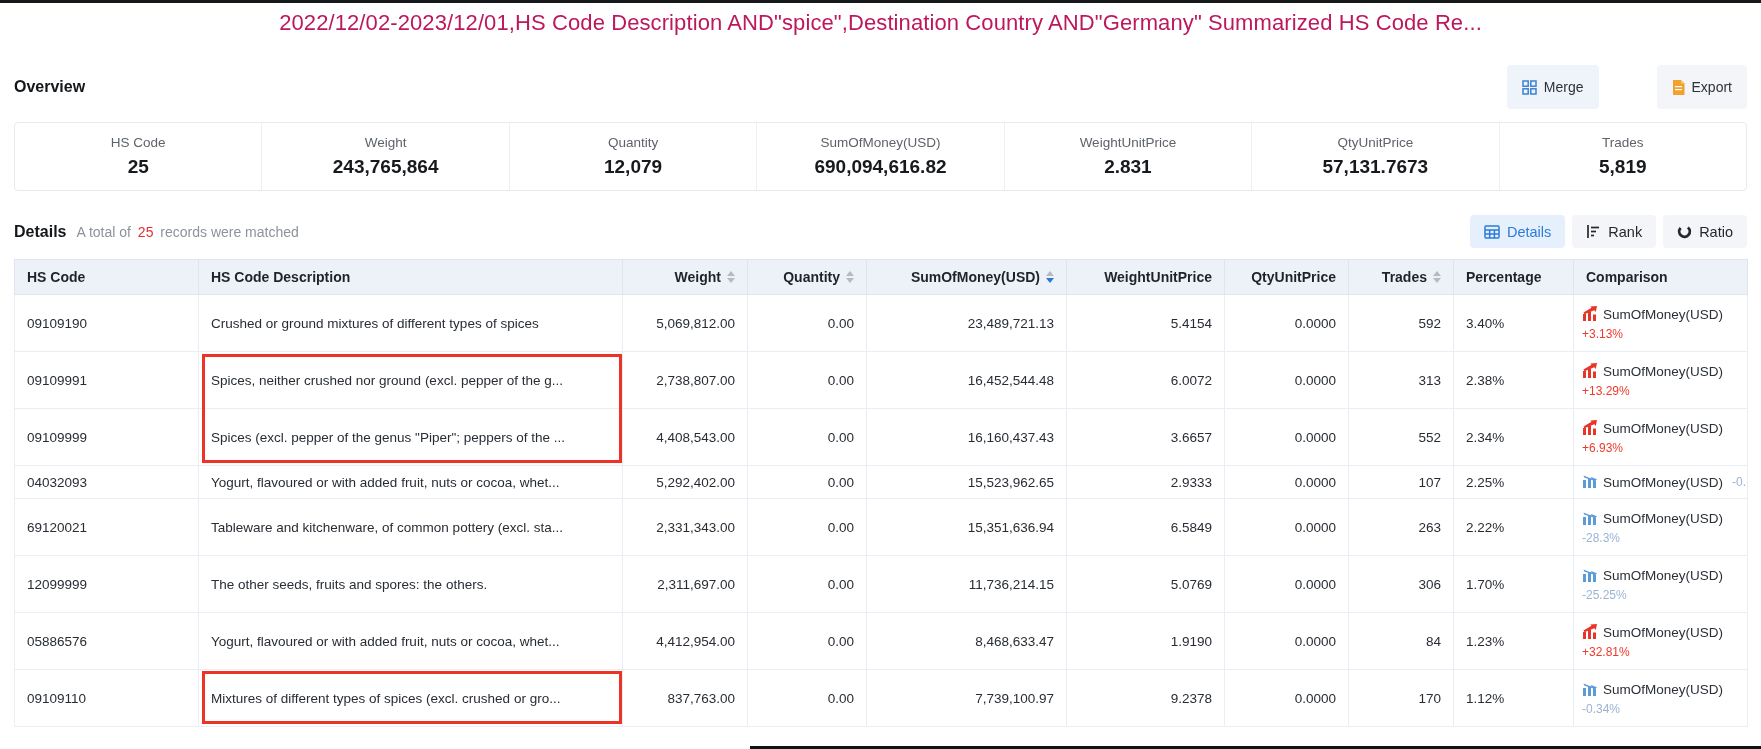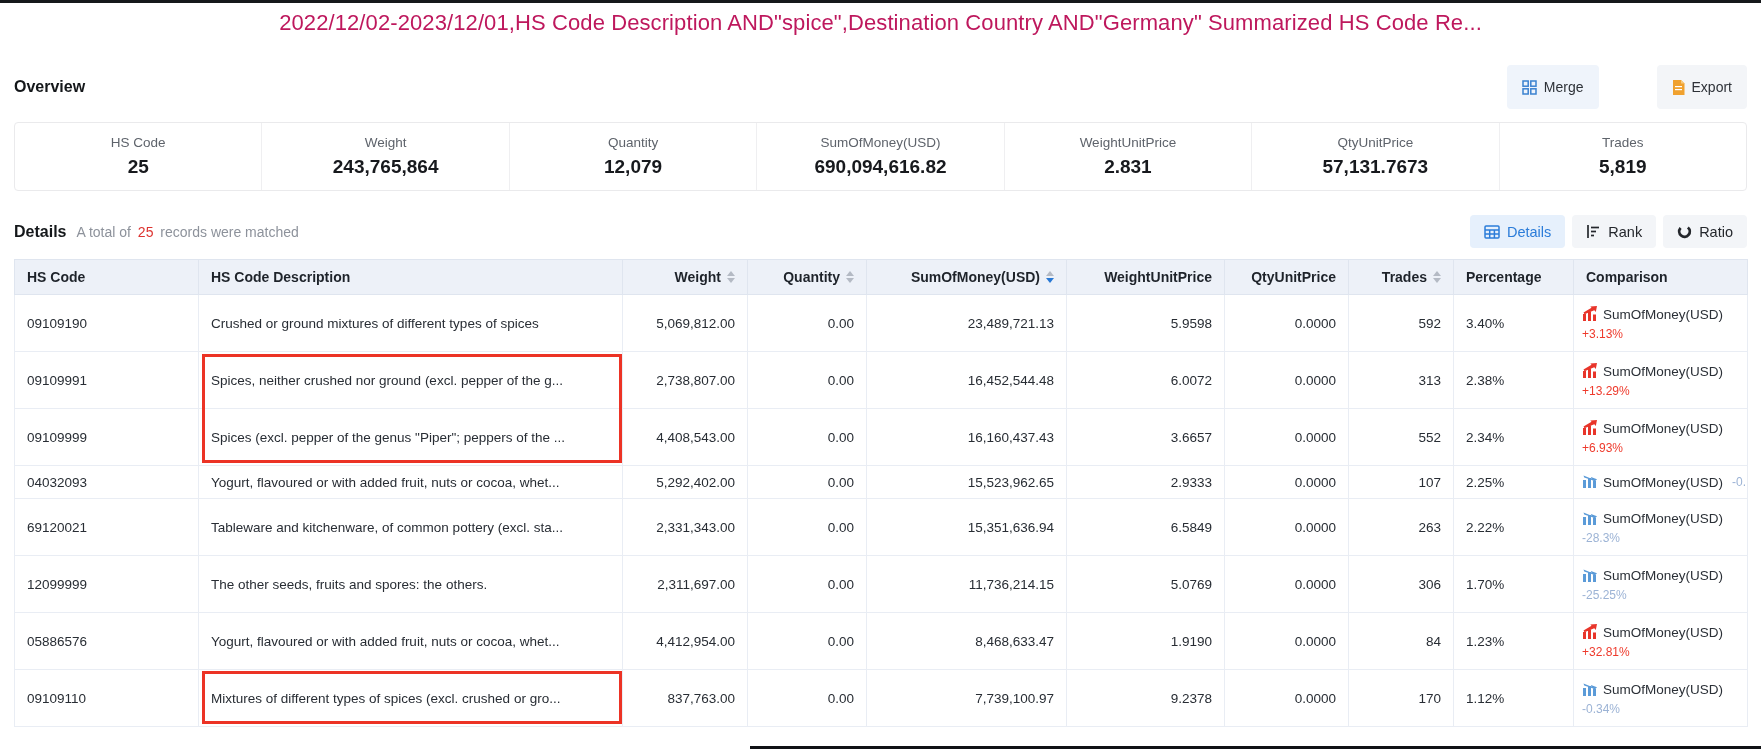--- a/index.html
+++ b/index.html
@@ -243,21 +243,21 @@
           <th class="l"><span>Comparison</span></th>
         </tr>
       </thead>
     <tbody id="body-rows">
         <tr class="row">
           <td class="l">09109190</td>
           <td class="l">Crushed or ground mixtures of different types of spices</td>
           <td class="r">5,069,812.00</td>
           <td class="r">0.00</td>
           <td class="r">23,489,721.13</td>
-          <td class="r">5.9598</td>
+          <td class="r">5.4154</td>
           <td class="r">0.0000</td>
           <td class="r">592</td>
           <td class="l">3.40%</td>
           <td class="comparison">
             <div class="comp-line1">
               <span><svg class="comp-icon" width="16" height="15" viewBox="0 0 16 15" fill="#e8352a">
                   <rect x="1" y="8" width="3" height="7"></rect>
                   <rect x="6" y="5.5" width="3" height="9.5"></rect>
                   <rect x="11" y="8.5" width="3" height="6.5"></rect>
                   <path d="M1.5 6.5 L9.5 1.8 L8.3 0.5 L15 0 L13.8 6 L12.3 4.2 L2.5 8.2 Z"></path>

